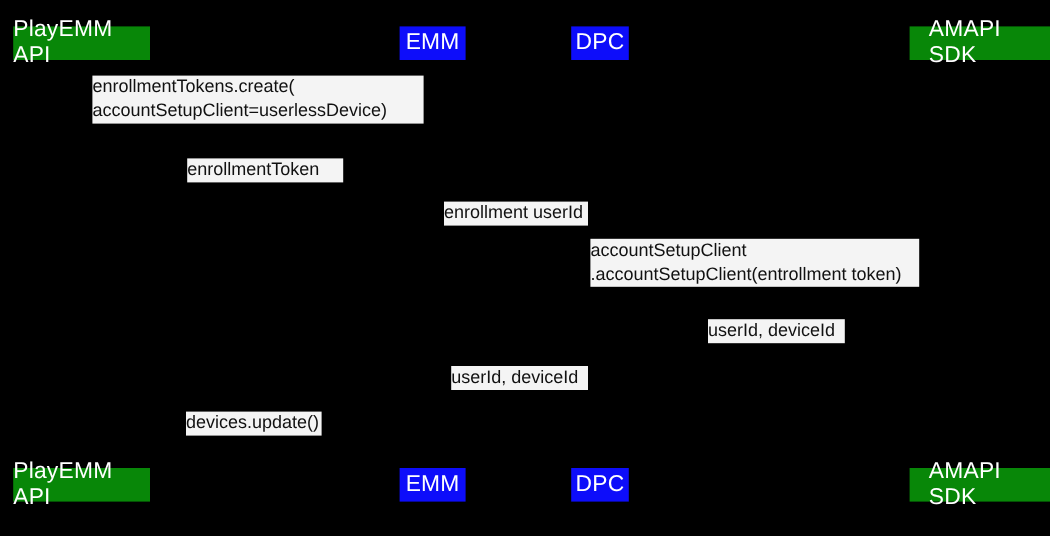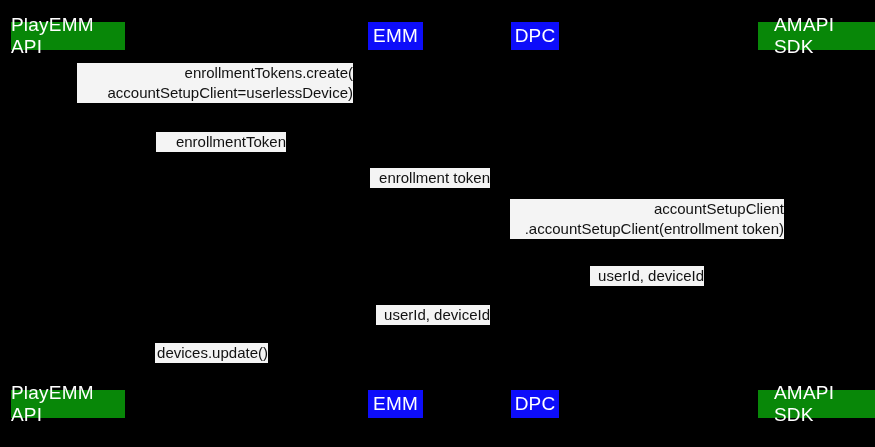--- a/index.html
+++ b/index.html
@@ -19,41 +19,41 @@
     position: absolute;
     height: 28px;
     display: flex;
     align-items: center;
     justify-content: center;
     color: var(--actor-text, #fff);
     font-size: 19px;
     letter-spacing: 0.2px;
   }
   .actor.green { background: var(--actor-green, #088708); }
-  .actor.blue  { background: var(--actor-blue, #0d0dfa); margin-left: 35px; }
+  .actor.blue  { background: var(--actor-blue, #0d0dfa); }
   .row-top .actor    { top: 22px; }
   .row-bottom .actor { top: 390px; }
   .a-playemm { left: 11px;  width: 114px; }
   .a-emm     { left: 333px; width: 55px;  }
   .a-dpc     { left: 476px; width: 48px;  }
   .a-amapi   { left: 758px; width: 103px; padding-left: 16px; }
 
   .msg {
     position: absolute;
     background: var(--label-bg, #f4f4f4);
     color: var(--label-text, #111);
     font-size: 15px;
     line-height: 20px;
-    text-align: right;
+    text-align: left;
     white-space: nowrap;
   }
   .m1 { left: 77px;  top: 63px;  width: 276px; }
   .m2 { left: 156px; top: 132px; width: 130px; }
   .m3 { left: 370px; top: 168px; width: 120px; }
-  .m4 { left: 510px; top: 199px; width: 274px; }
+  .m4 { left: 492px; top: 199px; width: 274px; }
   .m5 { left: 590px; top: 266px; width: 114px; }
   .m6 { left: 376px; top: 305px; width: 114px; }
   .m7 { left: 155px; top: 343px; width: 113px; }
 </style>
 </head>
 <body>
 
 <div class="diagram">
 
   <div class="row-top">
@@ -66,21 +66,21 @@
   <div class="msg m1">
     <div class="msg-line">enrollmentTokens.create(</div>
     <div class="msg-line">accountSetupClient=userlessDevice)</div>
   </div>
 
   <div class="msg m2">
     <div class="msg-line">enrollmentToken</div>
   </div>
 
   <div class="msg m3">
-    <div class="msg-line">enrollment token</div>
+    <div class="msg-line">enrollment userId</div>
   </div>
 
   <div class="msg m4">
     <div class="msg-line">accountSetupClient</div>
     <div class="msg-line">.accountSetupClient(entrollment token)</div>
   </div>
 
   <div class="msg m5">
     <div class="msg-line">userId, deviceId</div>
   </div>

